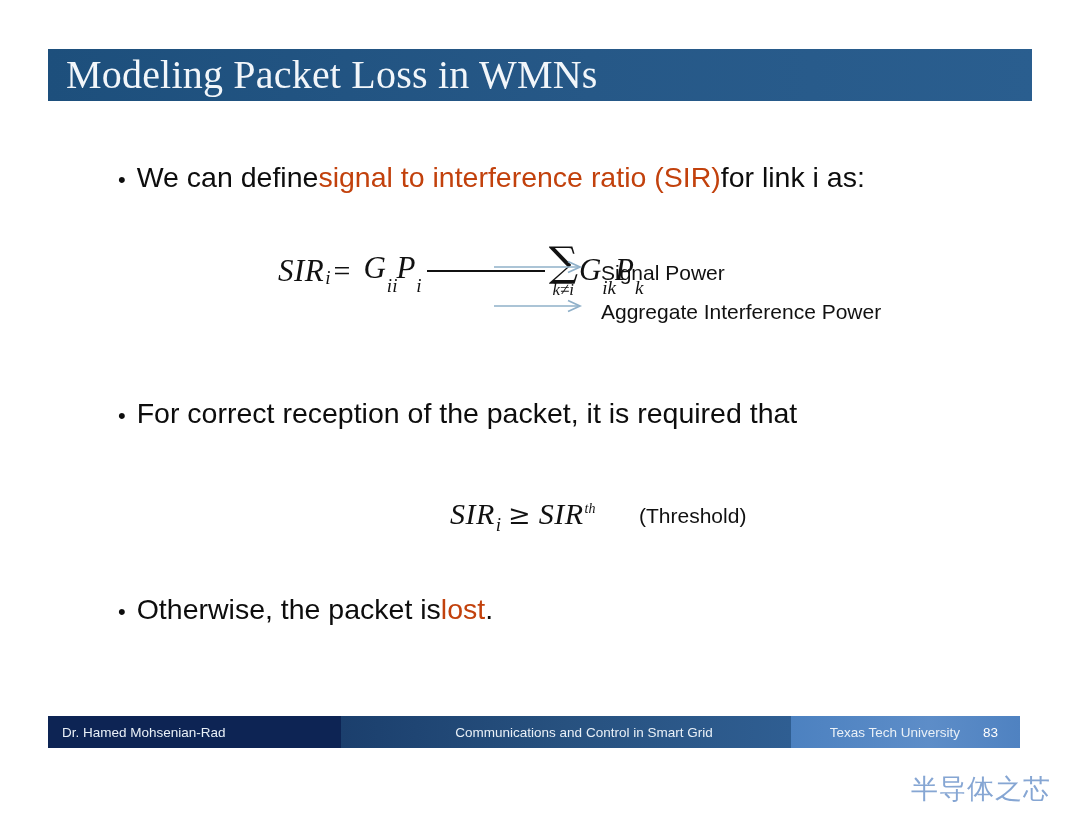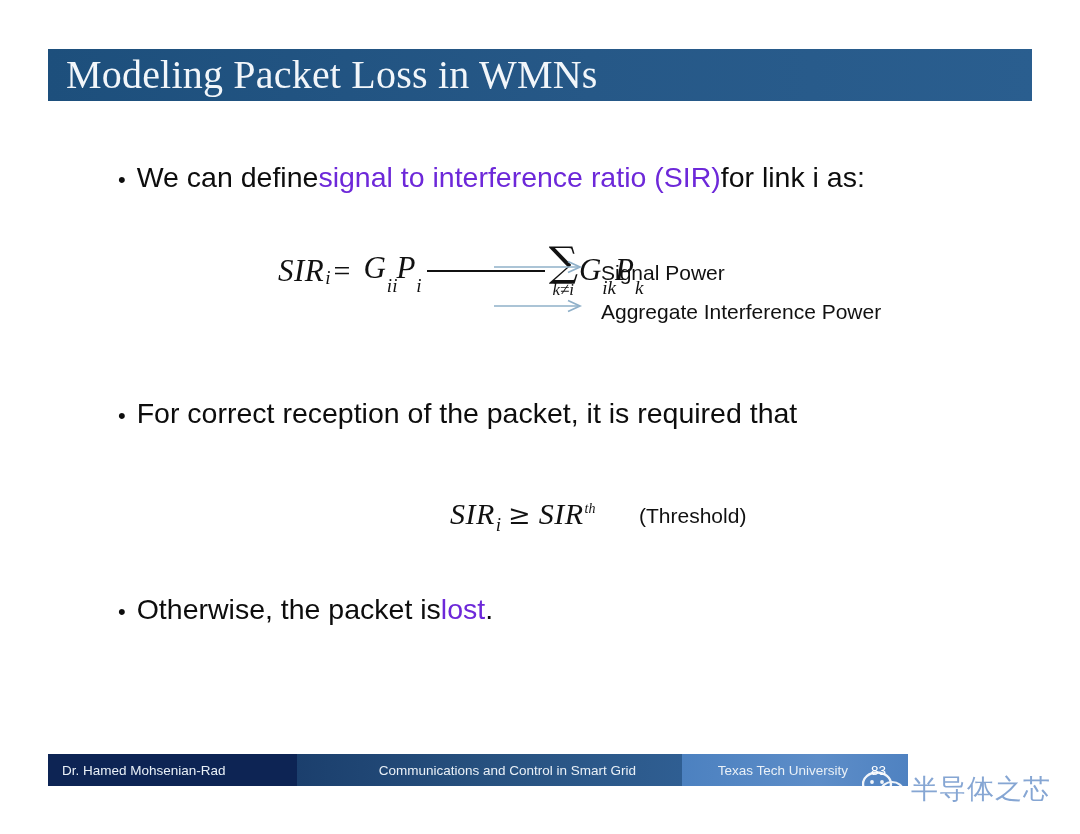--- a/index.html
+++ b/index.html
@@ -51,21 +51,21 @@
     color: #0d0d0d;
     font-size: 28.5px;
     font-family: "Liberation Sans", sans-serif;
   }
   .bullet-dot {
     font-size: 22px;
     line-height: 1;
     margin-right: 11px;
     color: #0d0d0d;
   }
-  .blue { color: #6d28d9; }
+  .blue { color: #c2410c; }
 
   #bullet-1 { left: 118px; top: 161px; }
   #bullet-2 { left: 118px; top: 397px; }
   #bullet-3 { left: 118px; top: 593px; }
 
   
   #formula-main {
     position: absolute;
     left: 278px;
     top: 245px;
@@ -191,22 +191,22 @@
     font-family: "Liberation Sans", sans-serif;
     font-size: 21px;
     color: #111111;
     white-space: nowrap;
   }
 
   
   #footer {
     position: absolute;
     left: 48px;
-    top: 754px;
-    width: 860px;
+    top: 716px;
+    width: 972px;
     height: 32px;
     display: flex;
   }
   .footer-seg {
     display: flex;
     align-items: center;
     height: 100%;
     color: #e9f0f7;
     font-size: 13.5px;
     font-family: "Liberation Sans", sans-serif;

